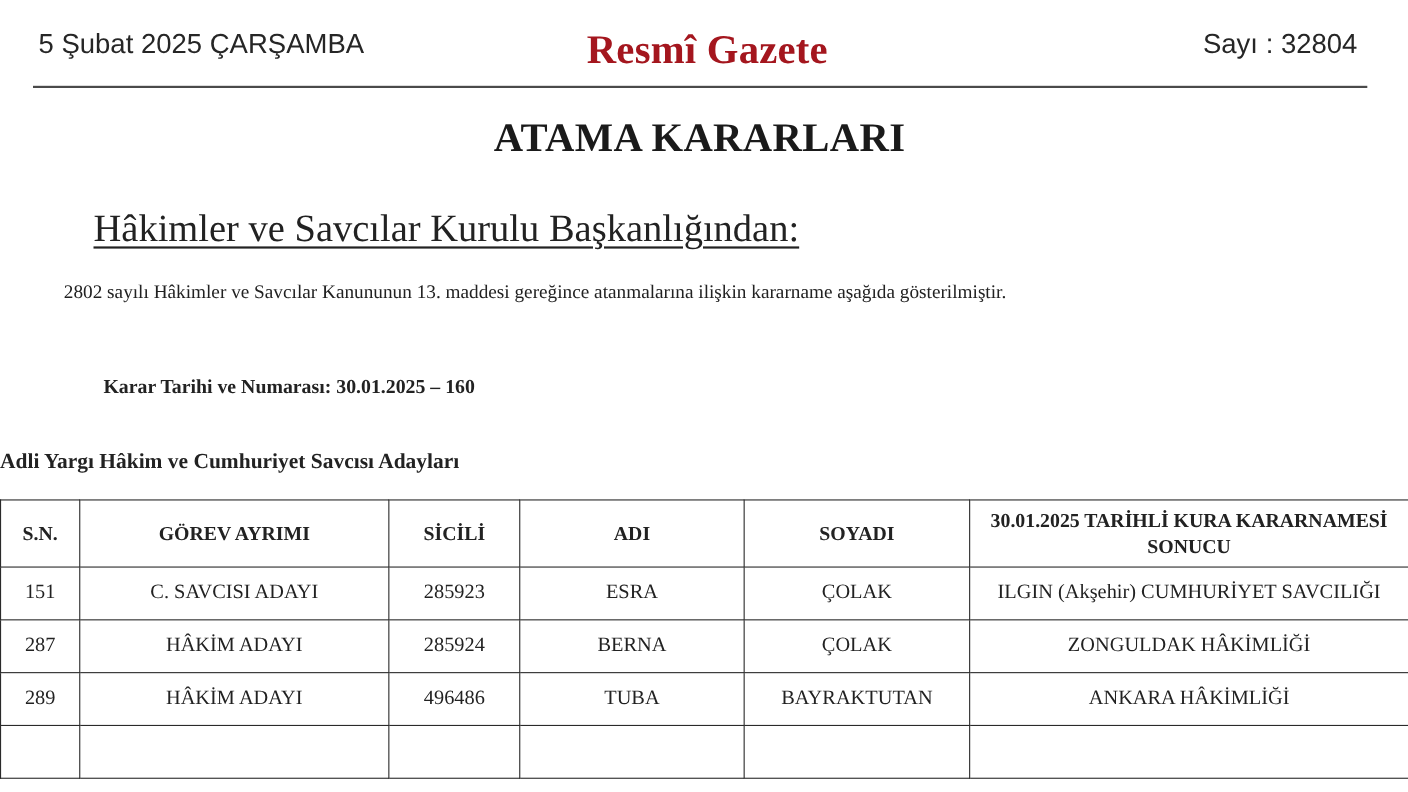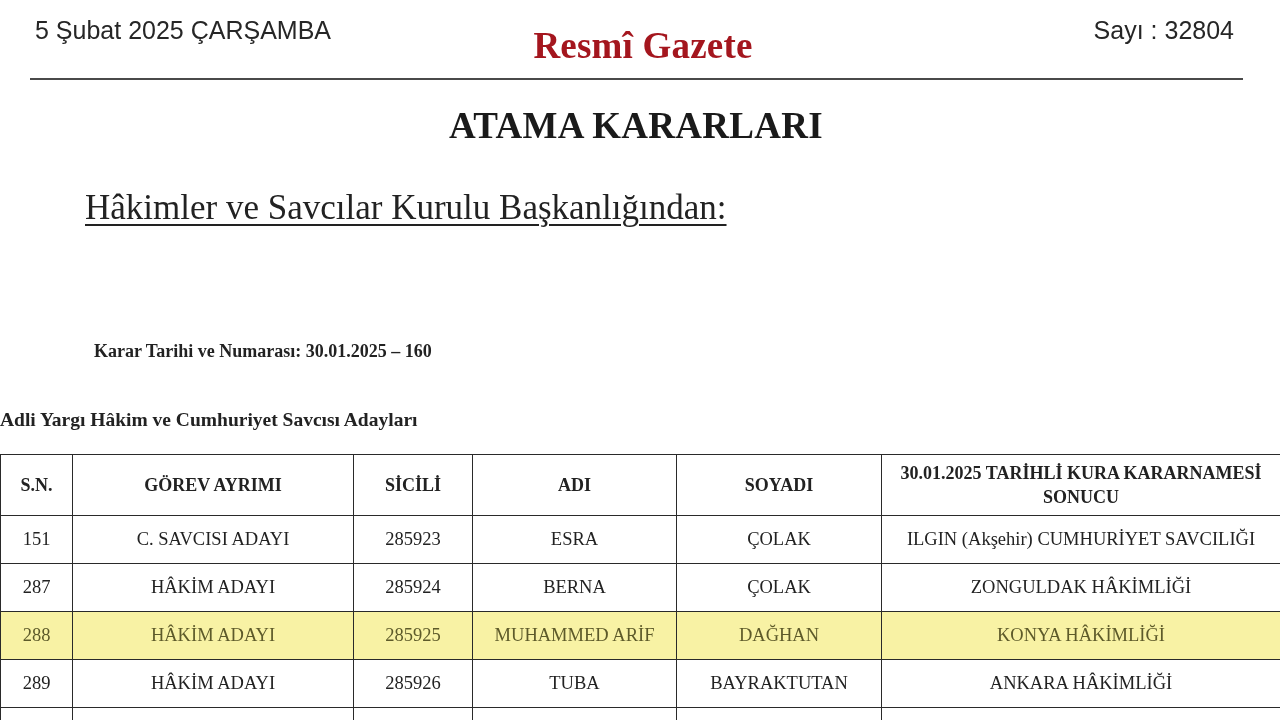--- a/index.html
+++ b/index.html
@@ -2,21 +2,21 @@
 <html><head>
   <meta charset="utf-8">
   <style>
     html, body { margin: 0; padding: 0; }
     body {
       width: 1280px; height: 720px; overflow: hidden;
       background: #ffffff; position: relative;
       font-family: "Liberation Serif", serif; color: #1a1a1a;
     }
     .hdr-left, .hdr-right {
-      position: absolute; top: 16px;
+      position: absolute; top: 26px;
       font-family: "Liberation Sans", sans-serif;
       font-size: 25px; color: #262626;
     }
     .hdr-left { left: 35px; }
     .hdr-right { right: 46px; }
     .hdr-title {
       position: absolute; top: 24px; left: 0; width: 1286px; text-align: center;
       font-family: "Liberation Serif", serif; font-weight: bold;
       font-size: 37px; color: #a4161e; letter-spacing: 0.2px;
     }
@@ -66,20 +66,21 @@
 
 <div class="hdr-left">5 Şubat 2025 ÇARŞAMBA</div>
 <div class="hdr-title">Resmî Gazete</div>
 <div class="hdr-right">Sayı : 32804</div>
 <div class="hdr-rule"></div>
 
 <div class="main-title">ATAMA KARARLARI</div>
 <div class="issuer">Hâkimler ve Savcılar Kurulu Başkanlığından:</div>
 
 <div class="para">
+  <span class="l2">2802 sayılı Hâkimler ve Savcılar Kanununun 13. maddesi gereğince atanmalarına ilişkin kararname aşağıda gösterilmiştir.</span>
 </div>
 
 <div class="karar">Karar Tarihi ve Numarası: 30.01.2025 – 160</div>
 <div class="table-caption">Adli Yargı Hâkim ve Cumhuriyet Savcısı Adayları</div>
 
 <table class="list">
   <colgroup>
     <col style="width:72px">
       <col style="width:281px">
       <col style="width:119px">
@@ -107,32 +108,24 @@
       <td>ILGIN (Akşehir) CUMHURİYET SAVCILIĞI</td>
     </tr>
     <tr>
       <td>287</td>
       <td>HÂKİM ADAYI</td>
       <td>285924</td>
       <td>BERNA</td>
       <td>ÇOLAK</td>
       <td>ZONGULDAK HÂKİMLİĞİ</td>
     </tr>
-    <tr class="highlight">
-      <td>288</td>
-      <td>HÂKİM ADAYI</td>
-      <td>285925</td>
-      <td>MUHAMMED ARİF</td>
-      <td>DAĞHAN</td>
-      <td>KONYA HÂKİMLİĞİ</td>
-    </tr>
     <tr>
       <td>289</td>
       <td>HÂKİM ADAYI</td>
-      <td>285926</td>
+      <td>496486</td>
       <td>TUBA</td>
       <td>BAYRAKTUTAN</td>
       <td>ANKARA HÂKİMLİĞİ</td>
     </tr>
     <tr>
       <td style="height:10px"></td>
       <td></td>
       <td></td>
       <td></td>
       <td></td>

